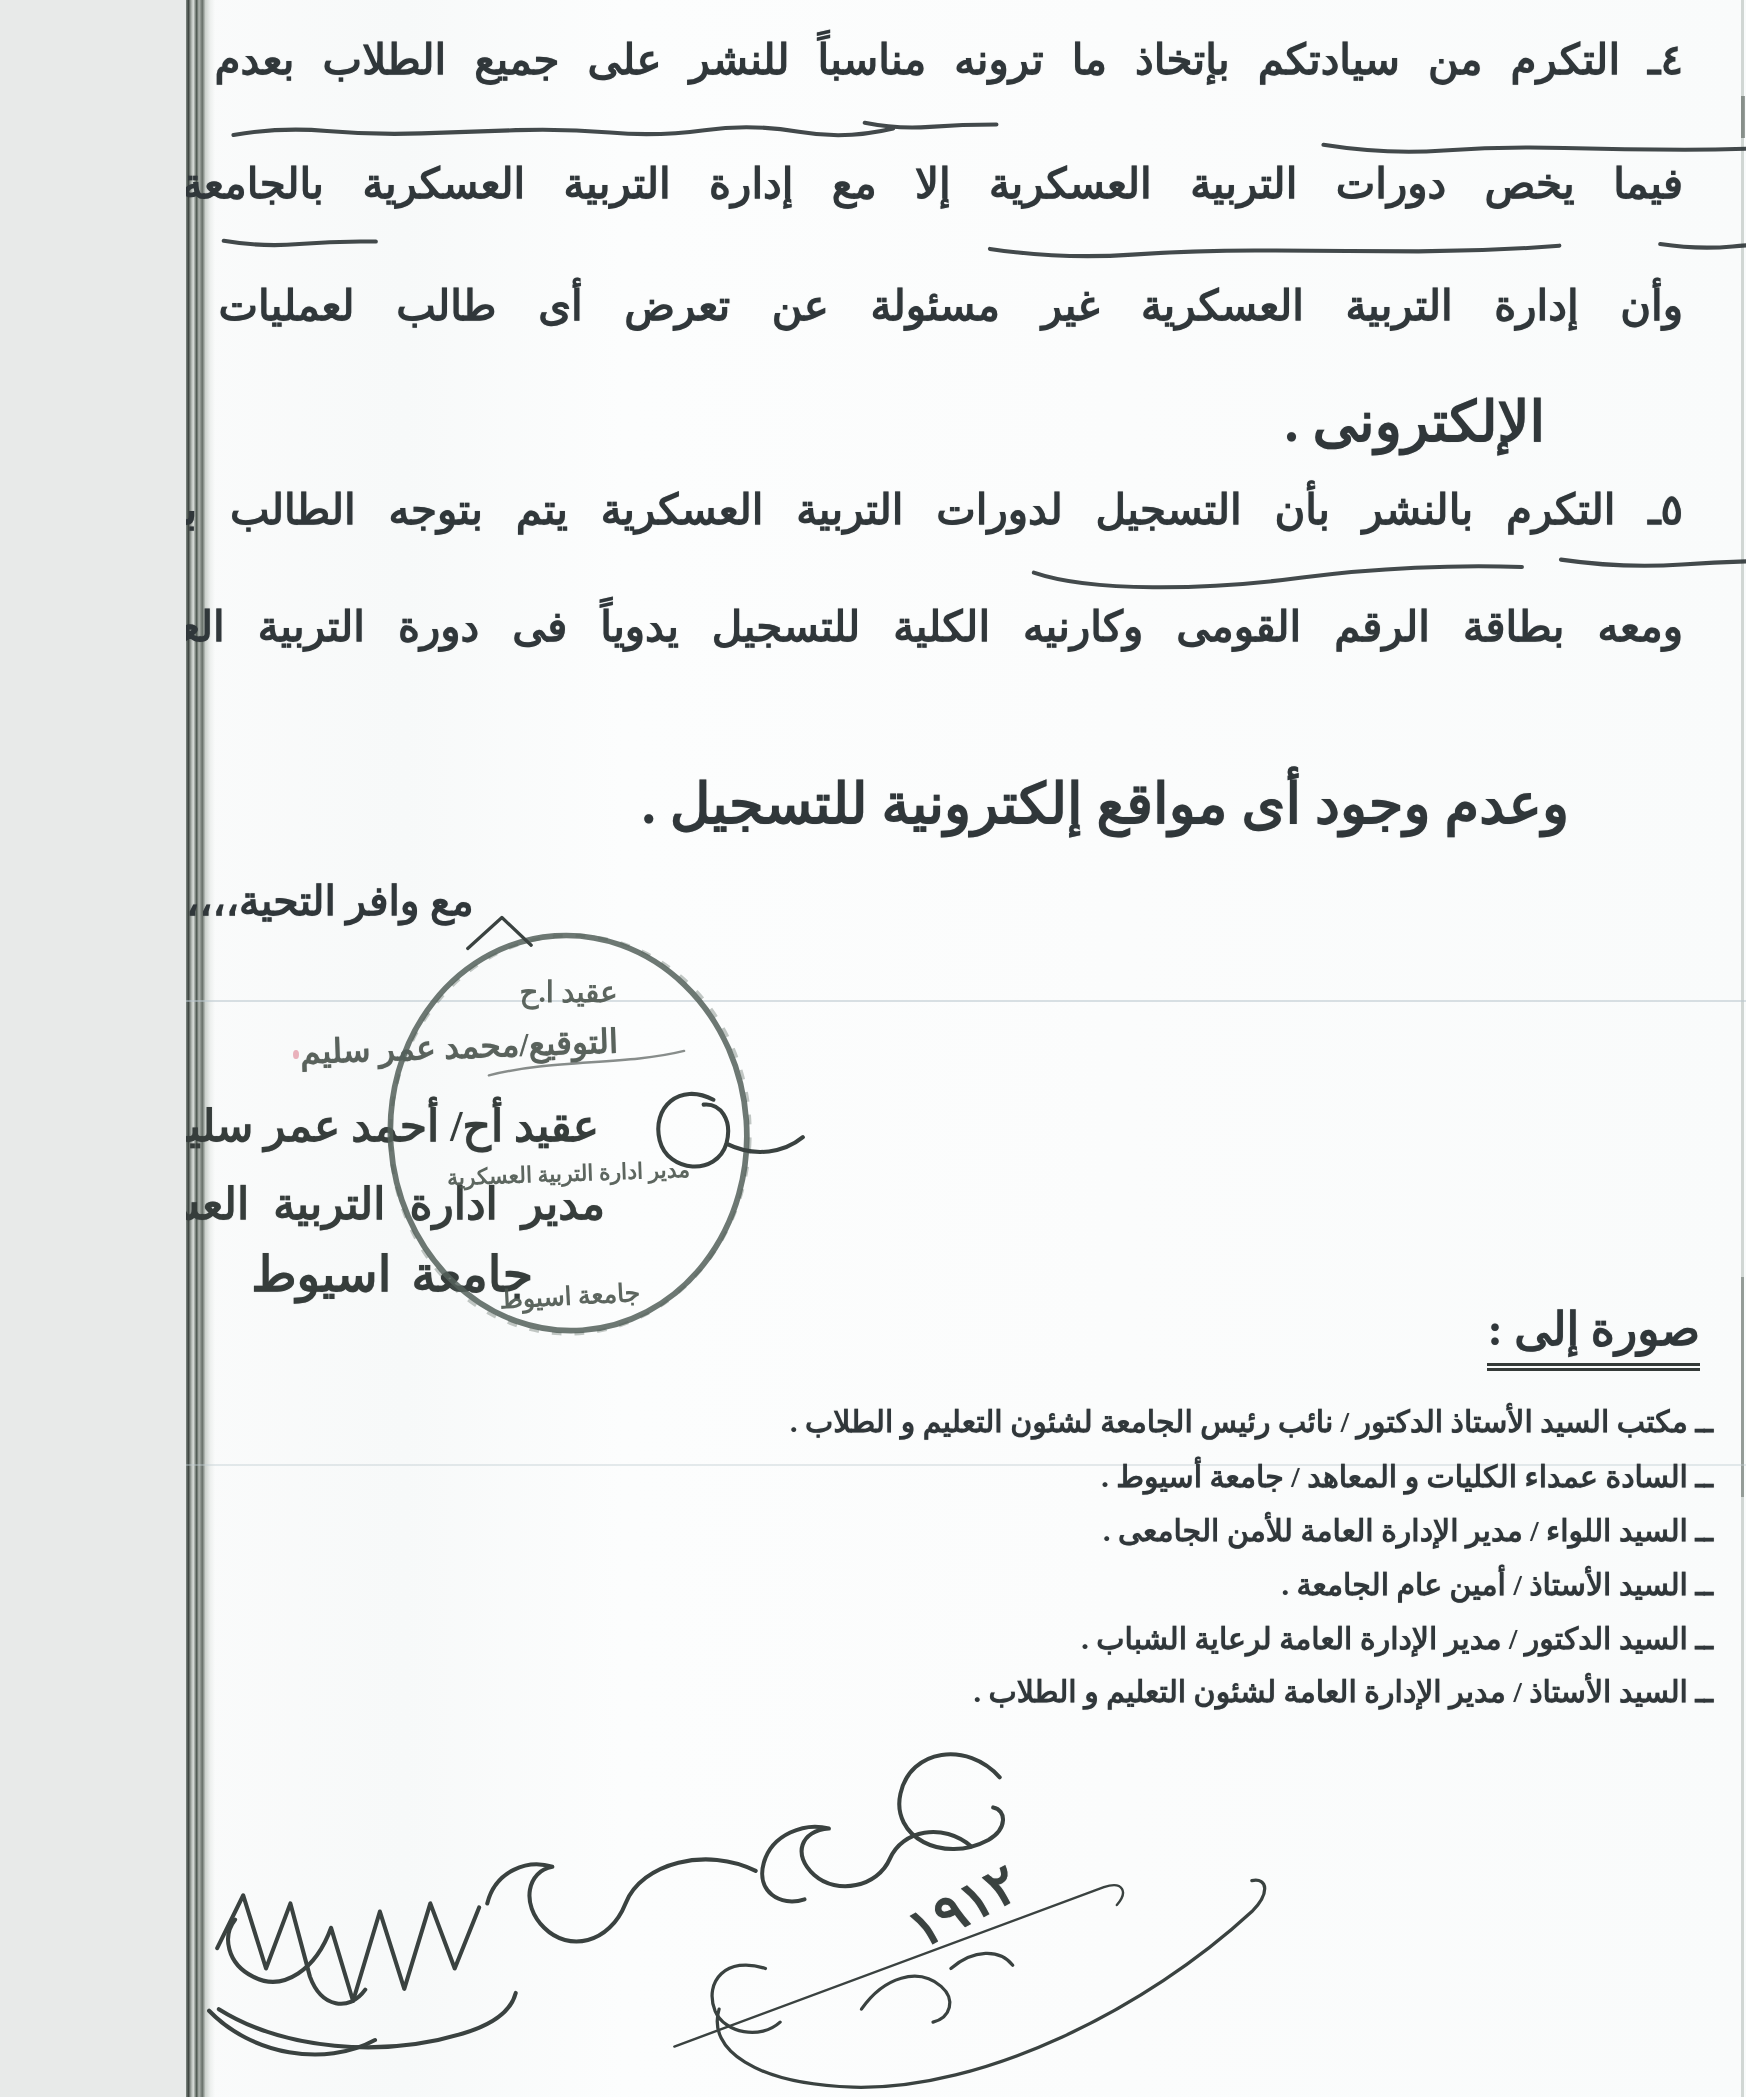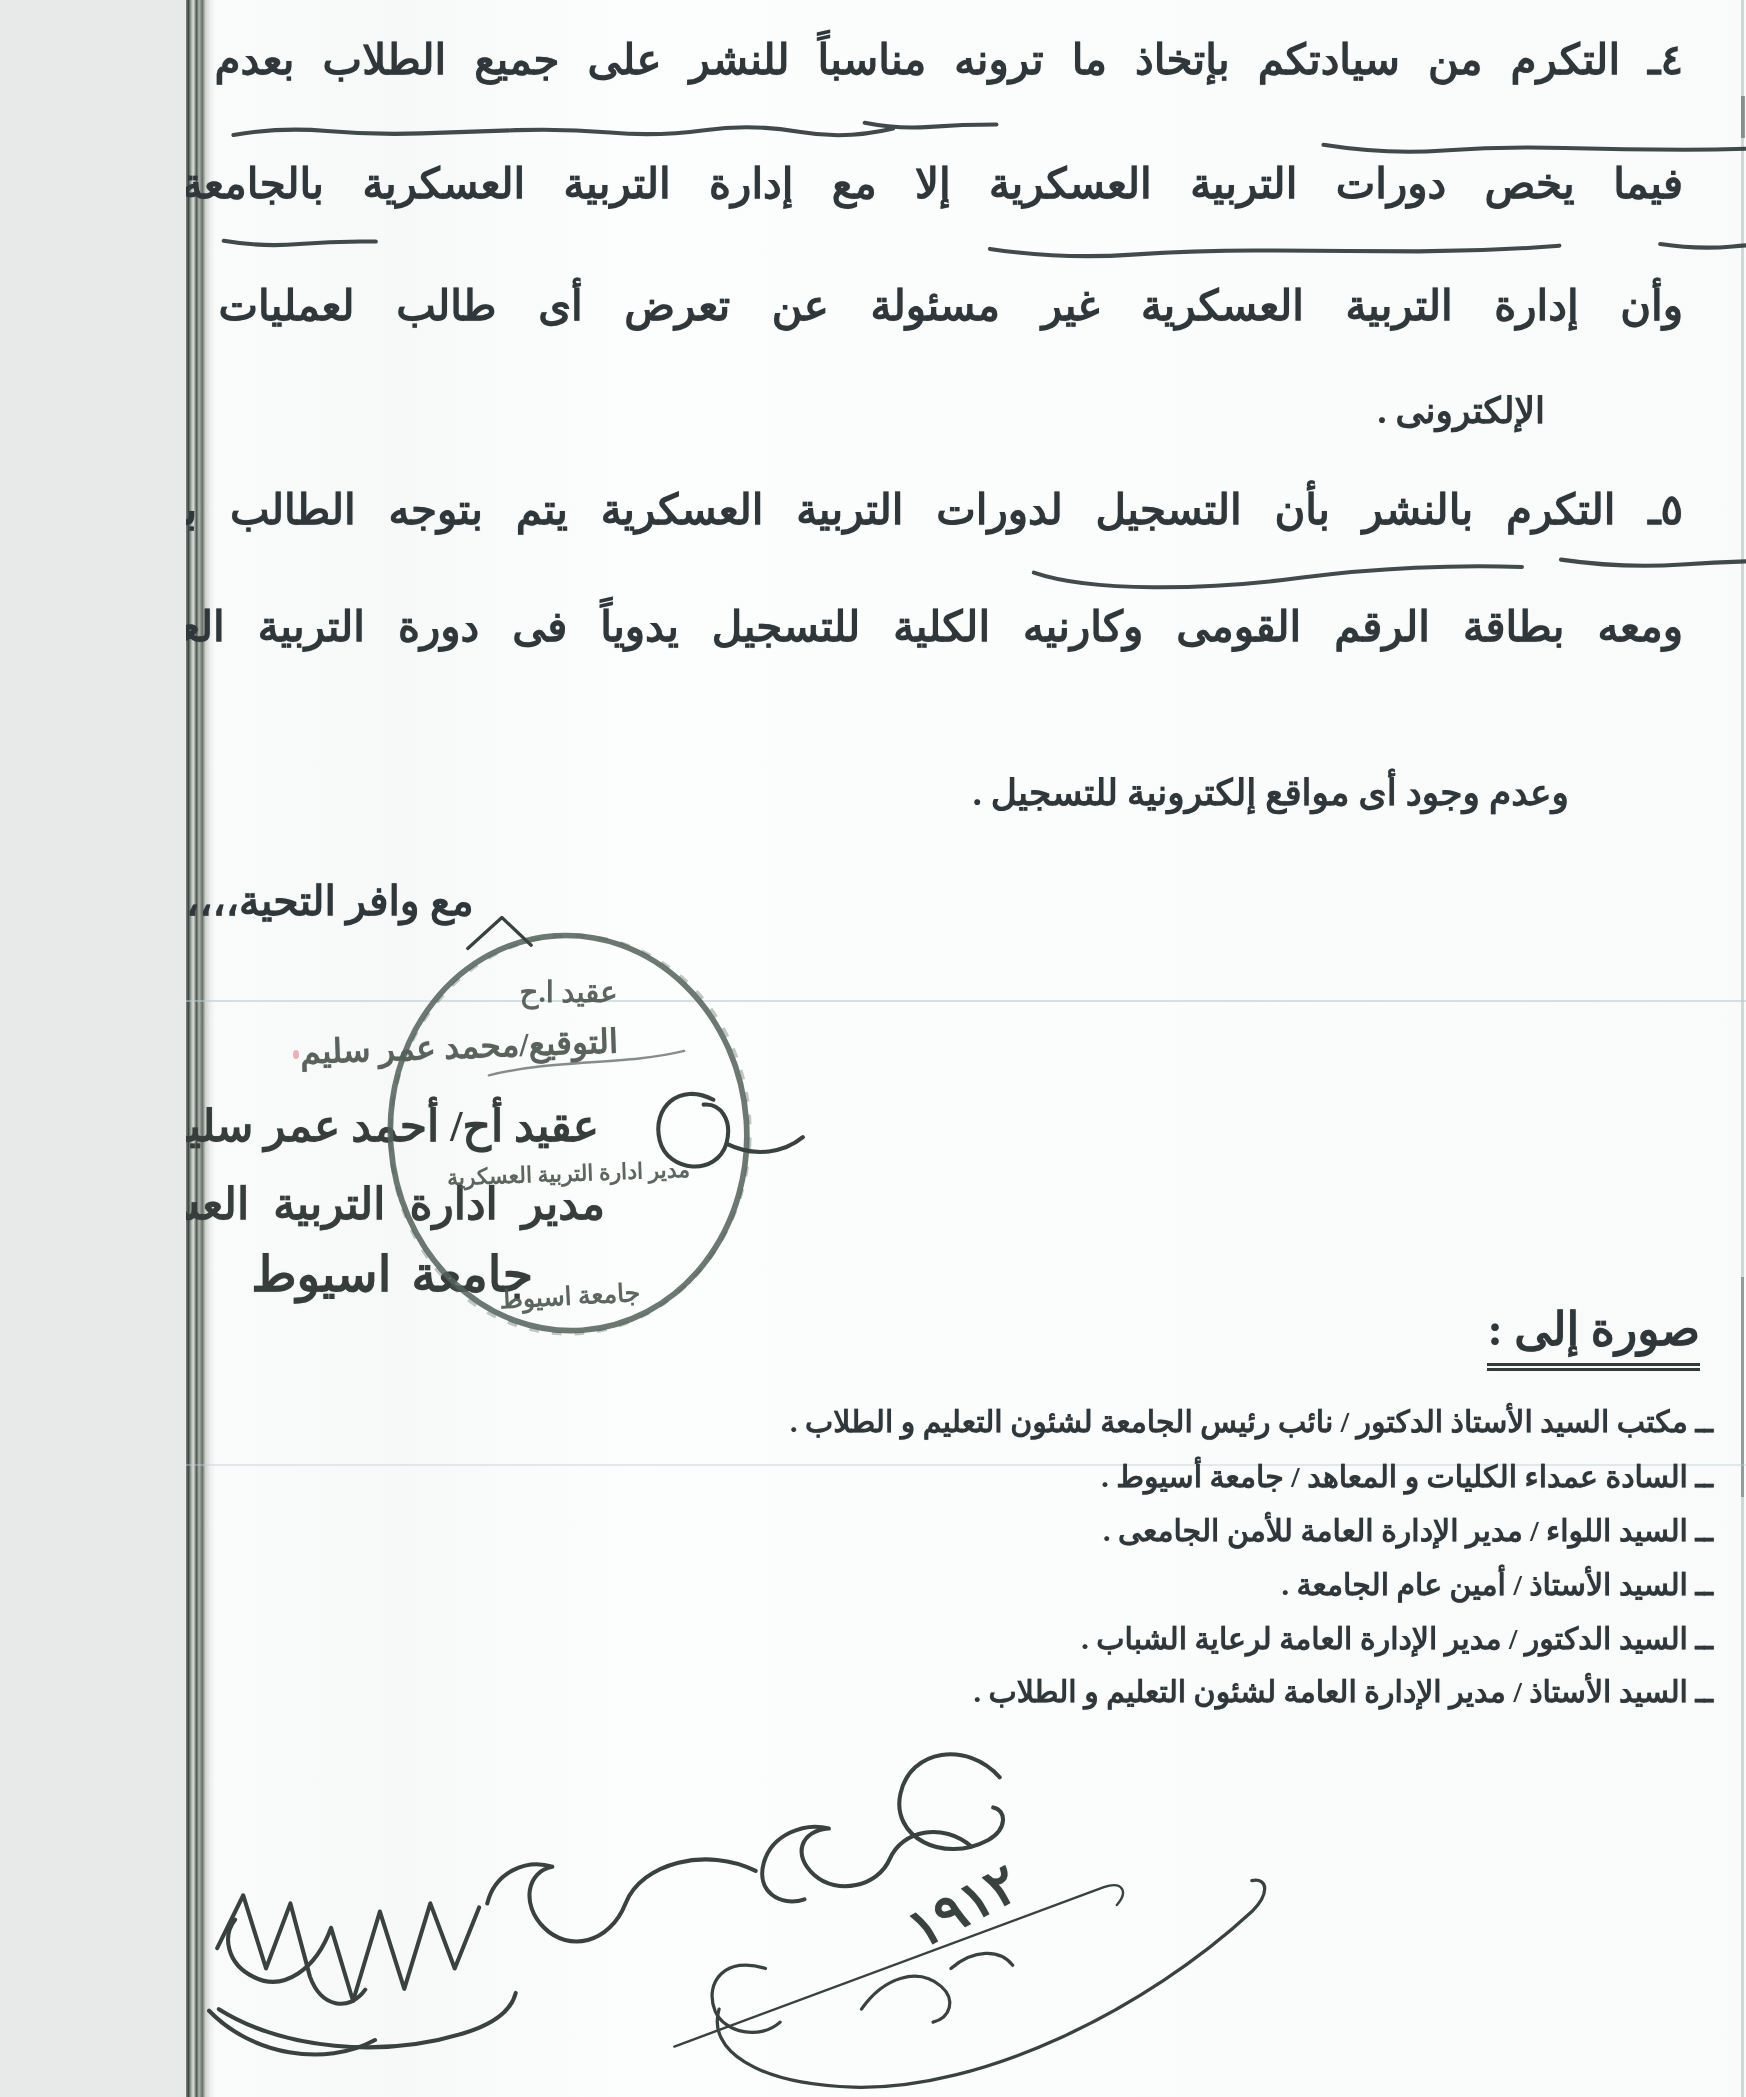--- a/index.html
+++ b/index.html
@@ -7,21 +7,21 @@
     position:relative;width:1560px;height:2097px;overflow:hidden;
     background:linear-gradient(90deg,#fafbfb 0%,#f7f9f9 14%,#fcfdfd 28%,#fbfcfc 60%,#f9fbfb 100%);
     font-family:Liberation Serif, serif;color:#30373a;
   }
   .txt{position:absolute;direction:rtl;white-space:nowrap;font-weight:bold;
        color:#30373a;text-shadow:0 0 0.8px rgba(40,45,48,.45);}
   .jline{position:absolute;direction:rtl;font-weight:bold;color:#30373a;
        text-shadow:0 0 0.8px rgba(40,45,48,.45);
        text-align:justify;text-align-last:justify;white-space:nowrap;
        font-size:42px;line-height:1.1;right:63px;width:1621px;}
-  .body-fs{font-size:36px;line-height:1.1;}
+  .body-fs{font-size:56px;line-height:1.1;}
   .cc-item{font-size:30px;line-height:1.2;}
   .heading{font-size:46px;padding-bottom:6.5px;border-bottom:8.1px double #343a38;}
   .stampish{color:#4c564f;}
   .strip-left{position:absolute;left:0;top:0;width:29px;height:2097px;opacity:.92;
     background:linear-gradient(90deg,#77817b 0px,#2c342f 2.4px,#979e98 4.9px,#d9deda 7.3px,
                #3f4a42 10.6px,#aab1ab 13px,#59625b 16.3px,#c9cfca 19.5px,#ecefed 24.4px,rgba(252,253,253,0) 29px);}
   .strip-right{position:absolute;right:2.4px;top:0;width:2.4px;height:2097px;background:#97a29b;opacity:.4;}
   .nub{position:absolute;background:#4a544d;}
   .faint{position:absolute;left:0;width:1747px;height:1.6px;}
   .overlay{position:absolute;left:0;top:0;pointer-events:none;}

